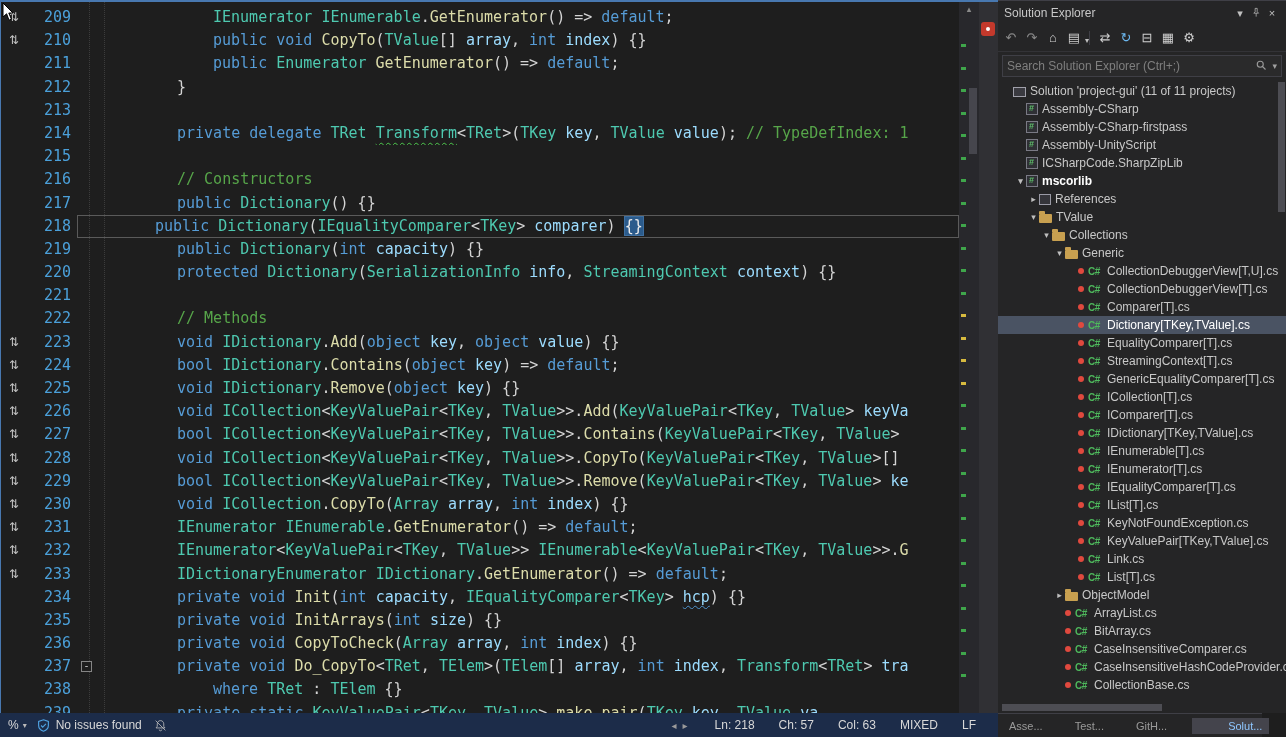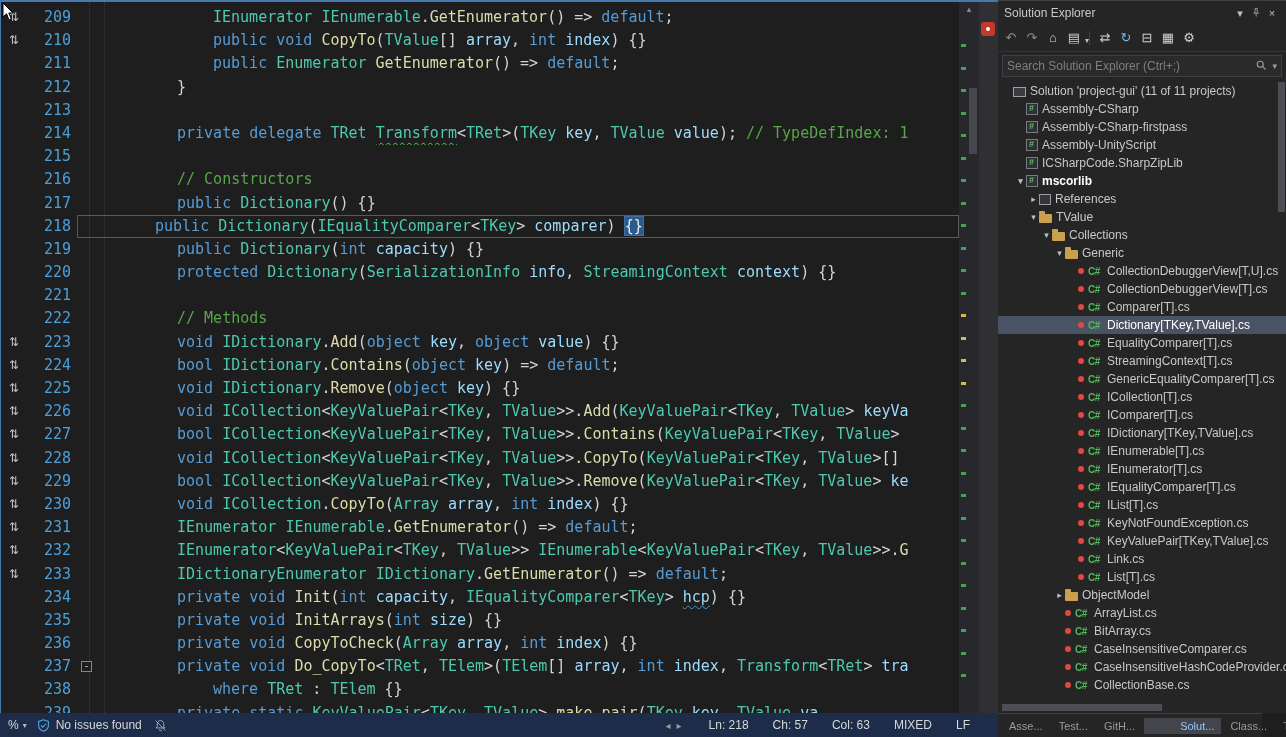--- a/index.html
+++ b/index.html
@@ -75,22 +75,22 @@
   .hthumb{position:absolute;left:2px;top:1px;width:160px;height:7px;background:#4D4D53;}
 
   
   .bottom{height:24px;display:flex;}
   .status{width:998px;background:#1C2C49;display:flex;align-items:center;color:#D8D8D8;font-size:12px;}
   .zoom{margin-left:8px;}
   .scar{font-size:8px;color:#B9B9B9;margin:0 10px 0 4px;}
   .sicon{display:inline-flex;align-items:center;margin-right:6px;}
   .nav{color:#9A9A9A;font-size:10px;margin:0 3px;}
   .sitem{margin-left:24px;}
-  .sitem:last-child{margin-right:28px;}
-  .tabstrip{width:264px;background:#252526;border-top:1px solid #3F3F46;display:flex;align-items:center;gap:2px;padding:0 4px;box-sizing:border-box;}
+  .sitem:last-child{margin-right:22px;}
+  .tabstrip{width:264px;background:#252526;border-top:1px solid #3F3F46;display:flex;align-items:center;gap:18px;padding:0 4px;box-sizing:border-box;}
   .ttab{font-size:11px;color:#9A9A9A;padding:2px 7px;}
   .ttab.active{background:#44444C;color:#8FC7FF;padding-left:36px;}
 </style>
 </head>
 <body>
 
 <div class="app">
   <div class="main">
 
     <div class="editor-region">

